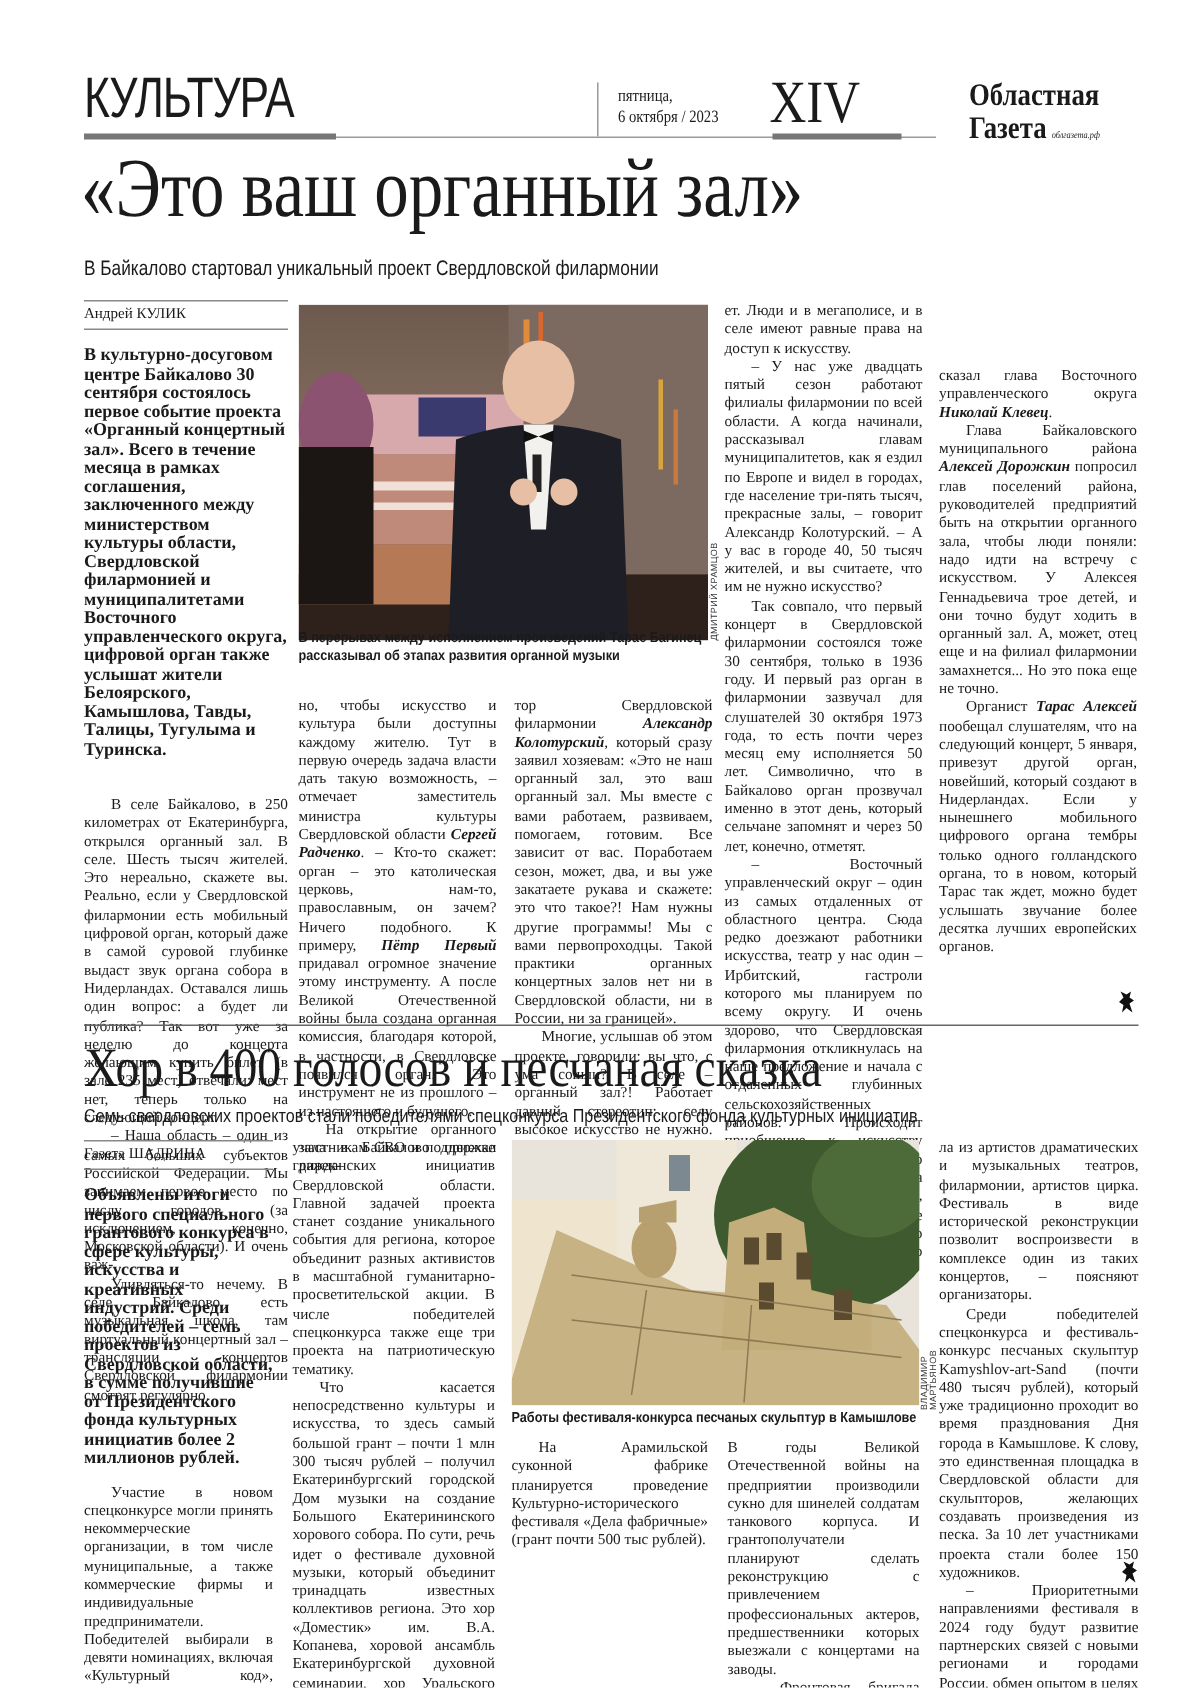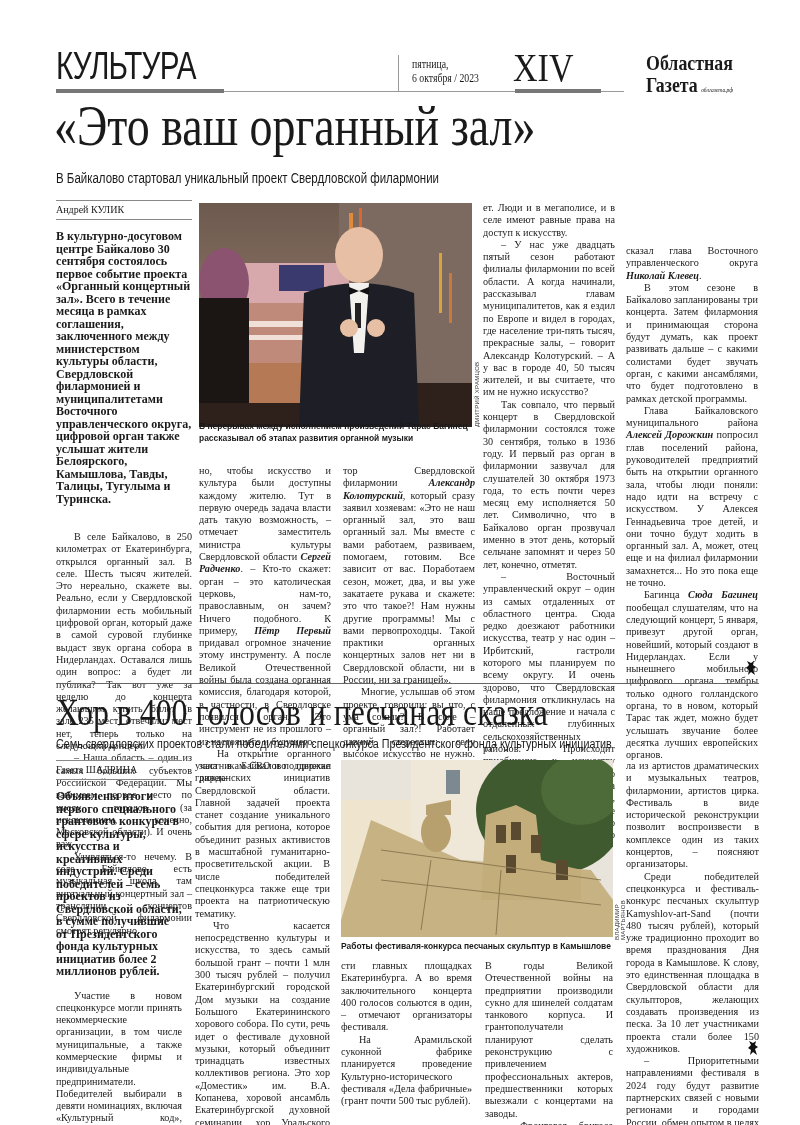--- a/index.html
+++ b/index.html
@@ -120,23 +120,22 @@
 
 <div class="abs col" style="left:483px; top:202px; width:132px;font-family:Liberation Serif, serif;">
   <p class="noindent">ет. Люди и в мегаполисе, и в селе имеют равные права на доступ к искусству.</p>
   <p>– У нас уже двадцать пятый сезон работают филиалы филармонии по всей области. А когда начинали, рассказывал главам муниципалитетов, как я ездил по Европе и видел в городах, где население три-пять тысяч, прекрасные залы, – говорит Александр Колотурский. – А у вас в городе 40, 50 тысяч жителей, и вы считаете, что им не нужно искусство?</p>
   <p>Так совпало, что первый концерт в Свердловской филармонии состоялся тоже 30 сентября, только в 1936 году. И первый раз орган в филармонии зазвучал для слушателей 30 октября 1973 года, то есть почти через месяц ему исполняется 50 лет. Символично, что в Байкалово орган прозвучал именно в этот день, который сельчане запомнят и через 50 лет, конечно, отметят.</p>
   <p>– Восточный управленческий округ – один из самых отдаленных от областного центра. Сюда редко доезжают работники искусства, театр у нас один – Ирбитский, гастроли которого мы планируем по всему округу. И очень здорово, что Свердловская филармония откликнулась на наше предложение и начала с отдаленных глубинных сельскохозяйственных районов. Происходит приобщение к искусству молодежи, детей, и это останется на всю жизнь. Я на прошлом совете глав объявил, что они должны сделать все возможное, чтобы искусство пришло к нам. В Байкалово сегодня пришло, –</p>
 </div>
 
 <div class="abs col" style="left:626px; top:218px; width:132px;margin-top:27px;">
   <p class="noindent"><span>сказал глава Восточного управленческого округа</span> <b><i>Николай Клевец</i></b><span>.</span></p>
-  <p>В этом сезоне в Байкалово запланированы три концерта. Затем филармония и принимающая сторона будут думать, как проект развивать дальше – с какими солистами будет звучать орган, с какими ансамблями, что будет подготовлено в рамках детской программы.</p>
   <p><span>Глава Байкаловского муниципального района</span> <b><i>Алексей Дорожкин</i></b><span> попросил глав поселений района, руководителей предприятий быть на открытии органного зала, чтобы люди поняли: надо идти на встречу с искусством. У Алексея Геннадьевича трое детей, и они точно будут ходить в органный зал. А, может, отец еще и на филиал филармонии замахнется... Но это пока еще не точно.</span></p>
-  <p><span>Багинца</span> <b><i>Сюда Багинец</i></b><span> пообещал слушателям, что на следующий концерт, 5 января, привезут другой орган, новейший, который создают в Нидерландах. Если у нынешнего мобильного цифрового органа тембры только одного голландского органа, то в новом, который Тарас так ждет, можно будет услышать звучание более десятка лучших европейских органов.</span></p>
+  <p><span>Органист</span> <b><i>Тарас Алексей</i></b><span> пообещал слушателям, что на следующий концерт, 5 января, привезут другой орган, новейший, который создают в Нидерландах. Если у нынешнего мобильного цифрового органа тембры только одного голландского органа, то в новом, который Тарас так ждет, можно будет услышать звучание более десятка лучших европейских органов.</span></p>
 </div>
 <svg class="abs end-icon" style="left:745px; top:660px;" viewBox="0 0 12 16">
   <path d="M2 1 L6 3 L9 1 L8 5 L11 7 L8 9 L10 15 L6 12 L3 15 L4 10 L1 8 L4 5 Z" fill="#111"></path>
 </svg>
 
 <div class="abs rule-bottom" style="left:56px; top:683px; width:703px;"></div>
 
 <div class="abs headline2">Хор в 400 голосов и песчаная сказка</div>
 <div class="abs subhead2">Семь свердловских проектов стали победителями спецконкурса Президентского фонда культурных инициатив</div>
 
@@ -177,21 +176,20 @@
     <path d="M90 100 L80 170" stroke="#8e7a52" stroke-width="1"></path>
     <path d="M160 110 L155 175" stroke="#8e7a52" stroke-width="1"></path>
   </svg>
 </div>
 <div class="abs credit" style="left:614px; top:870px; height:70px;">ВЛАДИМИР МАРТЬЯНОВ</div>
 <div class="abs" style="left:341px; top:940px; width:272px;">
   <div class="caption">Работы фестиваля-конкурса песчаных скульптур в Камышлове</div>
 </div>
 
 <div class="abs col" style="left:341px; top:960px; width:131px;">
-  <p class="noindent">сти главных площадках Екатеринбурга. А во время заключительного концерта 400 голосов сольются в один, – отмечают организаторы фестиваля.</p>
   <p>На Арамильской суконной фабрике планируется проведение Культурно-исторического фестиваля «Дела фабричные» (грант почти 500 тыс рублей).</p>
 </div>
 
 <div class="abs col" style="left:485px; top:960px; width:128px;">
   <p class="noindent">В годы Великой Отечественной войны на предприятии производили сукно для шинелей солдатам танкового корпуса. И грантополучатели планируют сделать реконструкцию с привлечением профессиональных актеров, предшественники которых выезжали с концертами на заводы.</p>
   <p>– Фронтовая бригада состоя-</p>
 </div>
 
 <div class="abs col" style="left:626px; top:760px; width:133px;">
   <p class="noindent">ла из артистов драматических и музыкальных театров, филармонии, артистов цирка. Фестиваль в виде исторической реконструкции позволит воспроизвести в комплексе один из таких концертов, – поясняют организаторы.</p>

